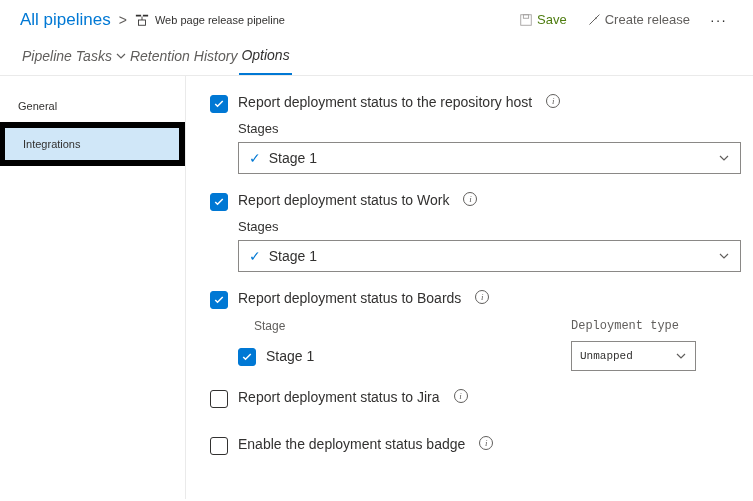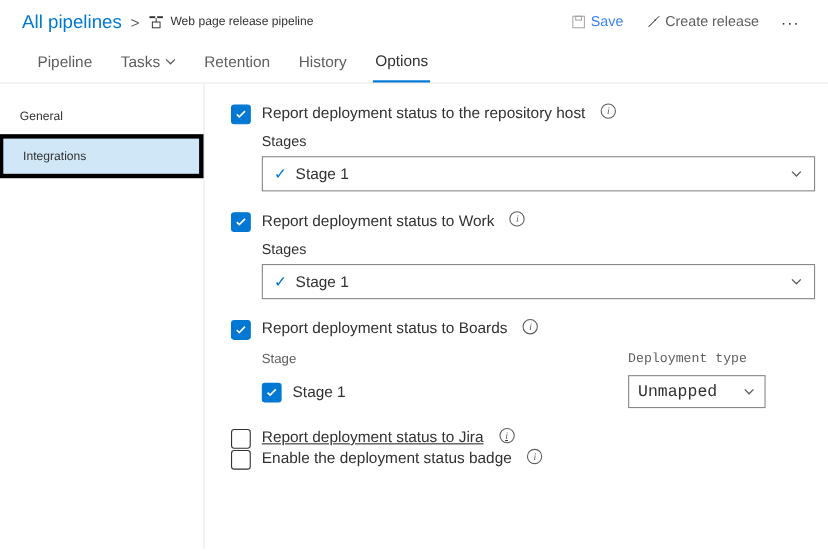--- a/index.html
+++ b/index.html
@@ -35,28 +35,28 @@
   .flex-spacer { flex: 1; }
   .toolbar-btn {
     display: inline-flex;
     align-items: center;
     gap: 4px;
     color: #605e5c;
     font-size: 13px;
     padding: 4px 6px;
     cursor: pointer;
   }
-  .toolbar-btn.disabled { color: #3b82f6; }
+  .toolbar-btn.disabled { color: #4d7c0f; }
   .ellipsis { letter-spacing: 1px; padding: 0 6px; cursor: pointer; color:#323130; }
   .tabs {
     display: flex;
-    gap: 22px;
-    padding: 6px 20px 0 32px;
+    padding: 6px 20px 0 20px;
     border-bottom: 1px solid #eaeaea;
     font-size: 14px;
+    font-style: italic;
   }
   .tab {
     padding: 6px 2px 10px 2px;
     color: #605e5c;
     cursor: pointer;
     display: flex;
     align-items: center;
     gap: 4px;
   }
   .tab.active {
@@ -74,21 +74,21 @@
     padding-top: 14px;
   }
   .side-item {
     padding: 10px 18px;
     font-size: 11px;
     color: #323130;
     cursor: pointer;
   }
   .side-item.selected {
     background: #d0e7f8;
-    border: 4px solid #000000;
+    border: 6px solid #000000;
     margin-left: -1px;
   }
   .content {
     flex: 1;
     padding: 18px 12px 10px 24px;
     overflow-y: auto;
   }
   .row {
     display: flex;
     align-items: flex-start;
@@ -151,39 +151,39 @@
     width: 100%;
     background:#fff;
   }
   .dd-left { display:flex; align-items:center; gap:8px; }
   .check-mark { color:#0078d4; font-size:14px; }
   .chev-down { color:#605e5c; }
   .table-head {
     display:flex;
     font-size: 12px;
     color:#605e5c;
-    margin: 10px 0 8px 0;
+    margin: 10px 0 8px 16px;
   }
   .col1 { flex:1; }
   .col2 { width: 170px; font-family: Liberation Mono, monospace; }
   .boards-row {
     display:flex;
     align-items:center;
     margin-bottom: 18px;
   }
   .small-dd {
     border:1px solid #8a8886;
     height:30px;
     width:125px;
     display:flex;
     align-items:center;
     justify-content:space-between;
     padding:0 8px;
     cursor:pointer;
-    font-size:15px;
+    font-size:11px;
     background:#fff;
   }
   .svg-ic { width:14px; height:14px; flex-shrink:0; }
 </style>
 </head>
 <body>
 
 <div class="top-bar">
   <span class="breadcrumb-root">All pipelines</span>
   <span class="chev">&gt;</span>
@@ -306,21 +306,21 @@
           <div class="small-dd">
             <span>Unmapped</span>
             <svg width="12" height="12" viewBox="0 0 12 12" class="chev-down">
                 <path d="M2 4 L6 8 L10 4" fill="none" stroke="#605e5c" stroke-width="1.2"></path>
               </svg>
           </div>
         </div>
       </div>
     </div>
 
-    <div class="row" style="margin-bottom:0;text-decoration:underline;">
+    <div class="row" style="margin-bottom:28px;">
       <div class="checkbox"></div>
       <span class="opt-label">Report deployment status to Jira</span>
       <span class="info-icon">i</span>
     </div>
 
     <div class="row">
       <div class="checkbox"></div>
       <span class="opt-label">Enable the deployment status badge</span>
       <span class="info-icon">i</span>
     </div>

